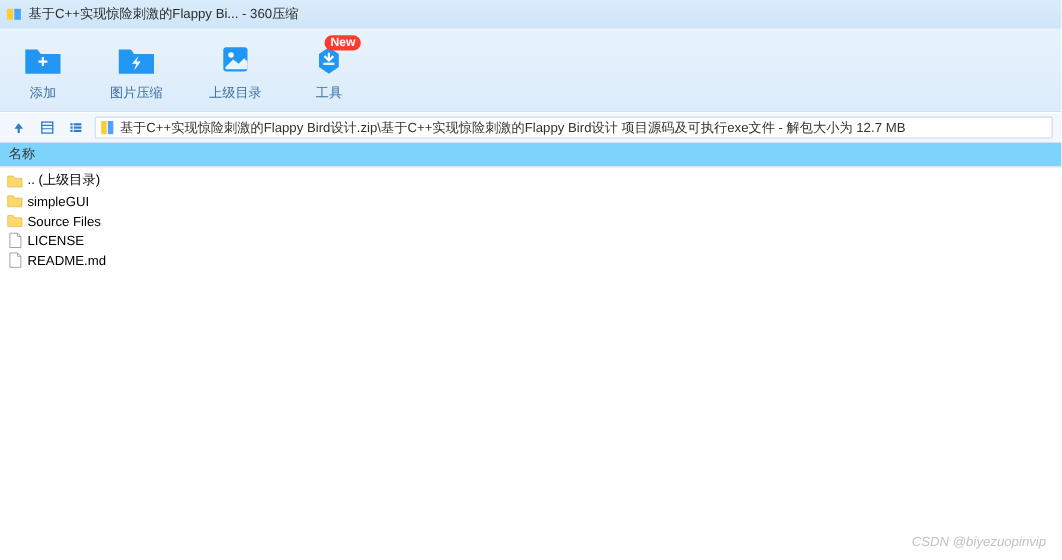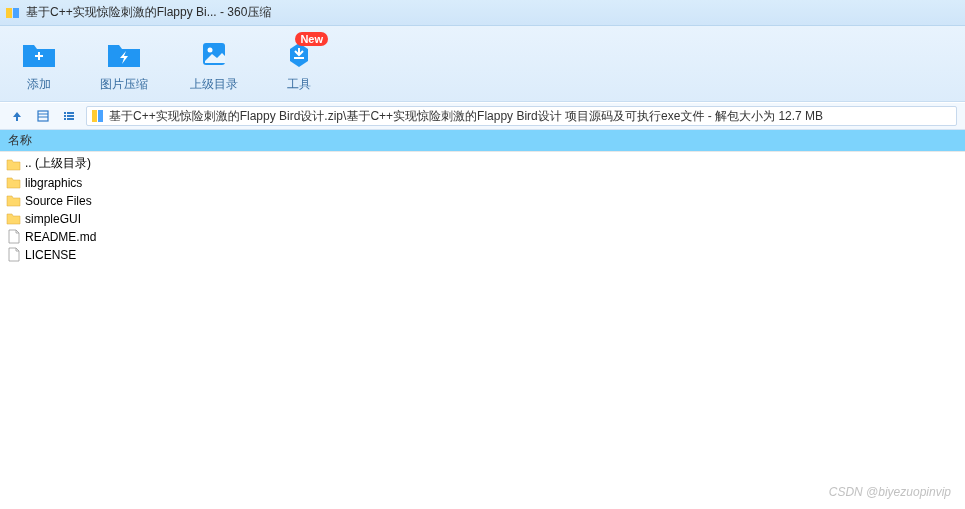--- a/index.html
+++ b/index.html
@@ -244,51 +244,43 @@
         </svg>
       </span>
     <span>.. (上级目录)</span>
   </div>
   <div class="file-row">
     <span class="file-icon">
         <svg width="15" height="13" viewBox="0 0 15 13">
           <path d="M1 3 L1 12 L14 12 L14 4 L7 4 L6 2 L1 2 Z" fill="#ffd86b" stroke="#d9a634" stroke-width="0.5"></path>
         </svg>
       </span>
-    <span>libgraphics</span>
+    <span>simpleGUI</span>
   </div>
   <div class="file-row">
     <span class="file-icon">
         <svg width="15" height="13" viewBox="0 0 15 13">
           <path d="M1 3 L1 12 L14 12 L14 4 L7 4 L6 2 L1 2 Z" fill="#ffd86b" stroke="#d9a634" stroke-width="0.5"></path>
         </svg>
       </span>
     <span>Source Files</span>
-  </div>
-  <div class="file-row">
-    <span class="file-icon">
-        <svg width="15" height="13" viewBox="0 0 15 13">
-          <path d="M1 3 L1 12 L14 12 L14 4 L7 4 L6 2 L1 2 Z" fill="#ffd86b" stroke="#d9a634" stroke-width="0.5"></path>
-        </svg>
-      </span>
-    <span>simpleGUI</span>
   </div>
   <div class="file-row">
     <span class="file-icon">
         <svg width="13" height="15" viewBox="0 0 13 15">
           <path d="M2 1 L9 1 L12 4 L12 14 L2 14 Z" fill="#fff" stroke="#999" stroke-width="0.8"></path>
           <path d="M9 1 L9 4 L12 4" fill="none" stroke="#999" stroke-width="0.8"></path>
         </svg>
       </span>
-    <span>README.md</span>
+    <span>LICENSE</span>
   </div>
   <div class="file-row">
     <span class="file-icon">
         <svg width="13" height="15" viewBox="0 0 13 15">
           <path d="M2 1 L9 1 L12 4 L12 14 L2 14 Z" fill="#fff" stroke="#999" stroke-width="0.8"></path>
           <path d="M9 1 L9 4 L12 4" fill="none" stroke="#999" stroke-width="0.8"></path>
         </svg>
       </span>
-    <span>LICENSE</span>
+    <span>README.md</span>
   </div>
 </div>
 
 <div class="watermark">CSDN @biyezuopinvip</div>
 
 </body></html>

